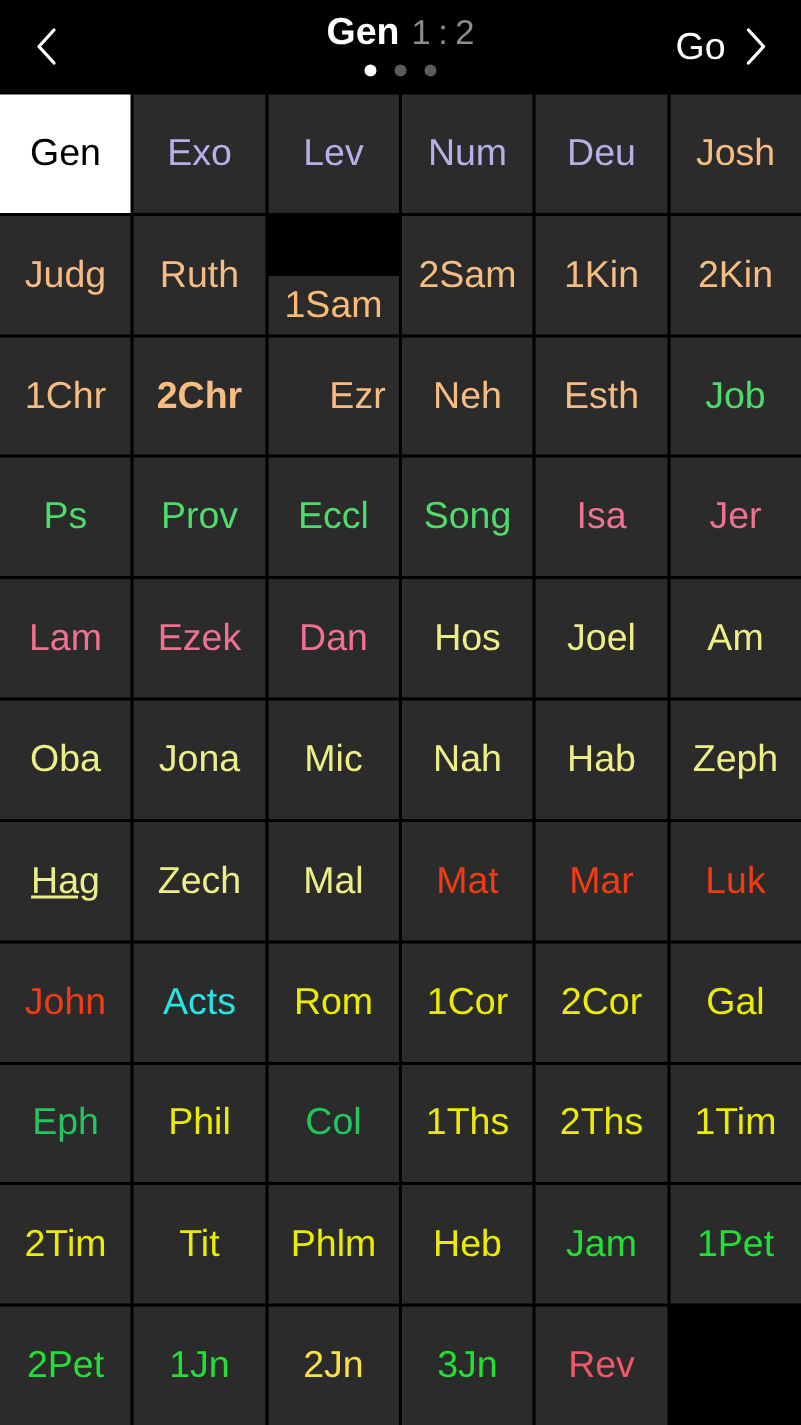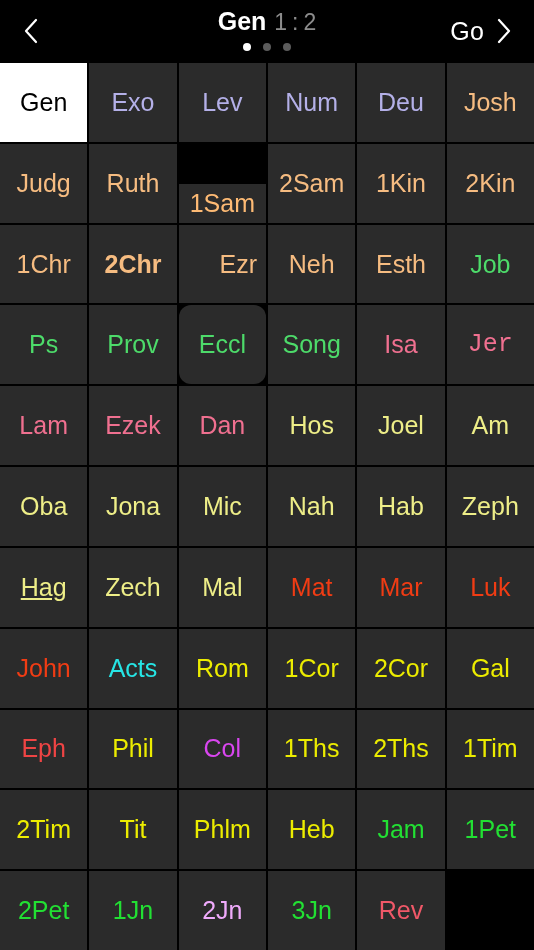--- a/index.html
+++ b/index.html
@@ -183,24 +183,24 @@
       <div class="cell" style="color: rgb(246, 188, 129);">1Kin</div>
       <div class="cell" style="color: rgb(246, 188, 129);">2Kin</div>
       <div class="cell" style="color: rgb(246, 188, 129);">1Chr</div>
       <div class="cell" style="color: rgb(246, 188, 129); font-weight: bold;">2Chr</div>
       <div class="cell" style="color: rgb(246, 188, 129); padding-left: 32px;">Ezr</div>
       <div class="cell" style="color: rgb(246, 188, 129);">Neh</div>
       <div class="cell" style="color: rgb(246, 188, 129);">Esth</div>
       <div class="cell" style="color: rgb(77, 219, 106);">Job</div>
       <div class="cell" style="color: rgb(77, 219, 106);">Ps</div>
       <div class="cell" style="color: rgb(77, 219, 106);">Prov</div>
-      <div class="cell" style="color: rgb(77, 219, 106); border-radius: 12px;">Eccl</div>
+      <div class="cell" style="color: rgb(77, 219, 106);">Eccl</div>
       <div class="cell" style="color: rgb(77, 219, 106);">Song</div>
       <div class="cell" style="color: rgb(240, 112, 144);">Isa</div>
-      <div class="cell" style="color: rgb(240, 112, 144); font-family: Liberation Mono, monospace;">Jer</div>
+      <div class="cell" style="color: rgb(240, 112, 144);">Jer</div>
       <div class="cell" style="color: rgb(240, 112, 144);">Lam</div>
       <div class="cell" style="color: rgb(240, 112, 144);">Ezek</div>
       <div class="cell" style="color: rgb(240, 112, 144);">Dan</div>
       <div class="cell" style="color: rgb(238, 238, 136);">Hos</div>
       <div class="cell" style="color: rgb(238, 238, 136);">Joel</div>
       <div class="cell" style="color: rgb(238, 238, 136);">Am</div>
       <div class="cell" style="color: rgb(238, 238, 136);">Oba</div>
       <div class="cell" style="color: rgb(238, 238, 136);">Jona</div>
       <div class="cell" style="color: rgb(238, 238, 136);">Mic</div>
       <div class="cell" style="color: rgb(238, 238, 136);">Nah</div>
@@ -211,32 +211,32 @@
       <div class="cell" style="color: rgb(238, 238, 136);">Mal</div>
       <div class="cell" style="color: rgb(240, 60, 20);">Mat</div>
       <div class="cell" style="color: rgb(240, 60, 20);">Mar</div>
       <div class="cell" style="color: rgb(240, 60, 20);">Luk</div>
       <div class="cell" style="color: rgb(240, 60, 20);">John</div>
       <div class="cell" style="color: rgb(38, 229, 229);">Acts</div>
       <div class="cell" style="color: rgb(236, 236, 0);">Rom</div>
       <div class="cell" style="color: rgb(236, 236, 0);">1Cor</div>
       <div class="cell" style="color: rgb(236, 236, 0);">2Cor</div>
       <div class="cell" style="color: rgb(236, 236, 0);">Gal</div>
-      <div class="cell" style="color: #ef4444;">Eph</div>
+      <div class="cell" style="color: #22c55e;">Eph</div>
       <div class="cell" style="color: rgb(236, 236, 0);">Phil</div>
-      <div class="cell" style="color: #d946ef;">Col</div>
+      <div class="cell" style="color: #22c55e;">Col</div>
       <div class="cell" style="color: rgb(236, 236, 0);">1Ths</div>
       <div class="cell" style="color: rgb(236, 236, 0);">2Ths</div>
       <div class="cell" style="color: rgb(236, 236, 0);">1Tim</div>
       <div class="cell" style="color: rgb(236, 236, 0);">2Tim</div>
       <div class="cell" style="color: rgb(236, 236, 0);">Tit</div>
       <div class="cell" style="color: rgb(236, 236, 0);">Phlm</div>
       <div class="cell" style="color: rgb(236, 236, 0);">Heb</div>
       <div class="cell" style="color: rgb(34, 224, 51);">Jam</div>
       <div class="cell" style="color: rgb(34, 224, 51);">1Pet</div>
       <div class="cell" style="color: rgb(34, 224, 51);">2Pet</div>
       <div class="cell" style="color: rgb(34, 224, 51);">1Jn</div>
-      <div class="cell" style="color: #f0abfc;">2Jn</div>
+      <div class="cell" style="color: #fde047;">2Jn</div>
       <div class="cell" style="color: rgb(34, 224, 51);">3Jn</div>
       <div class="cell" style="color: rgb(240, 88, 104);">Rev</div>
     </div>
 
 </div>
 
 </body></html>

